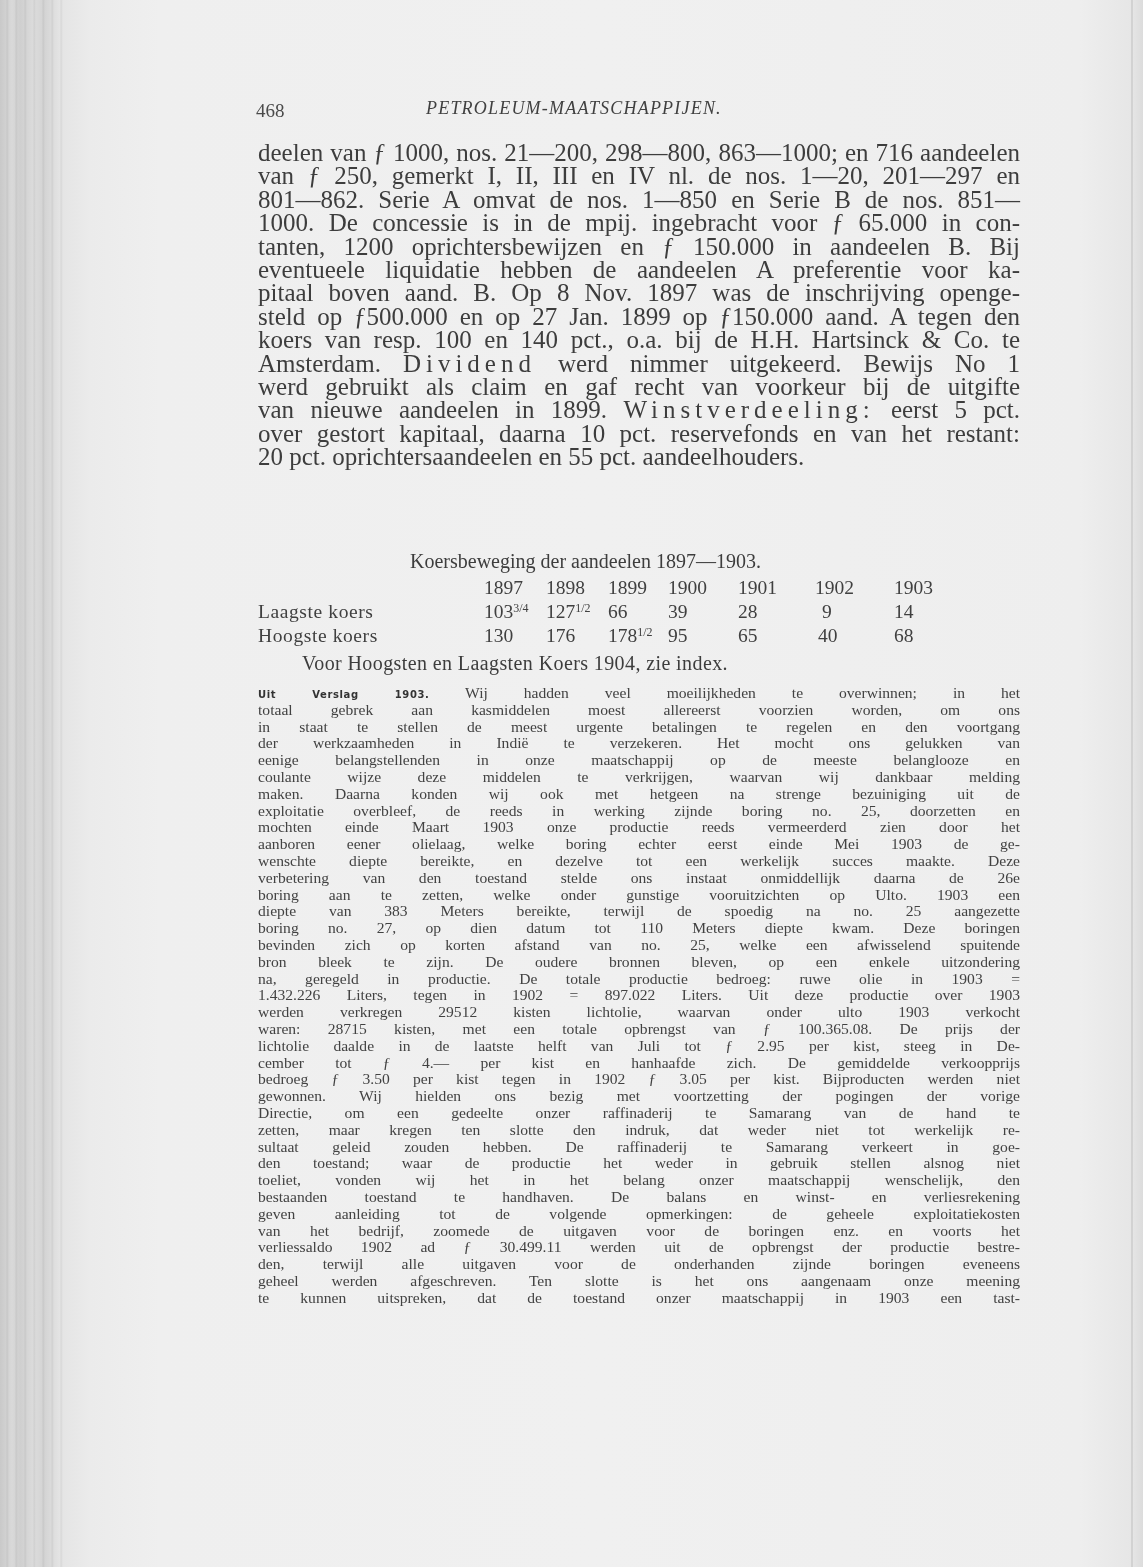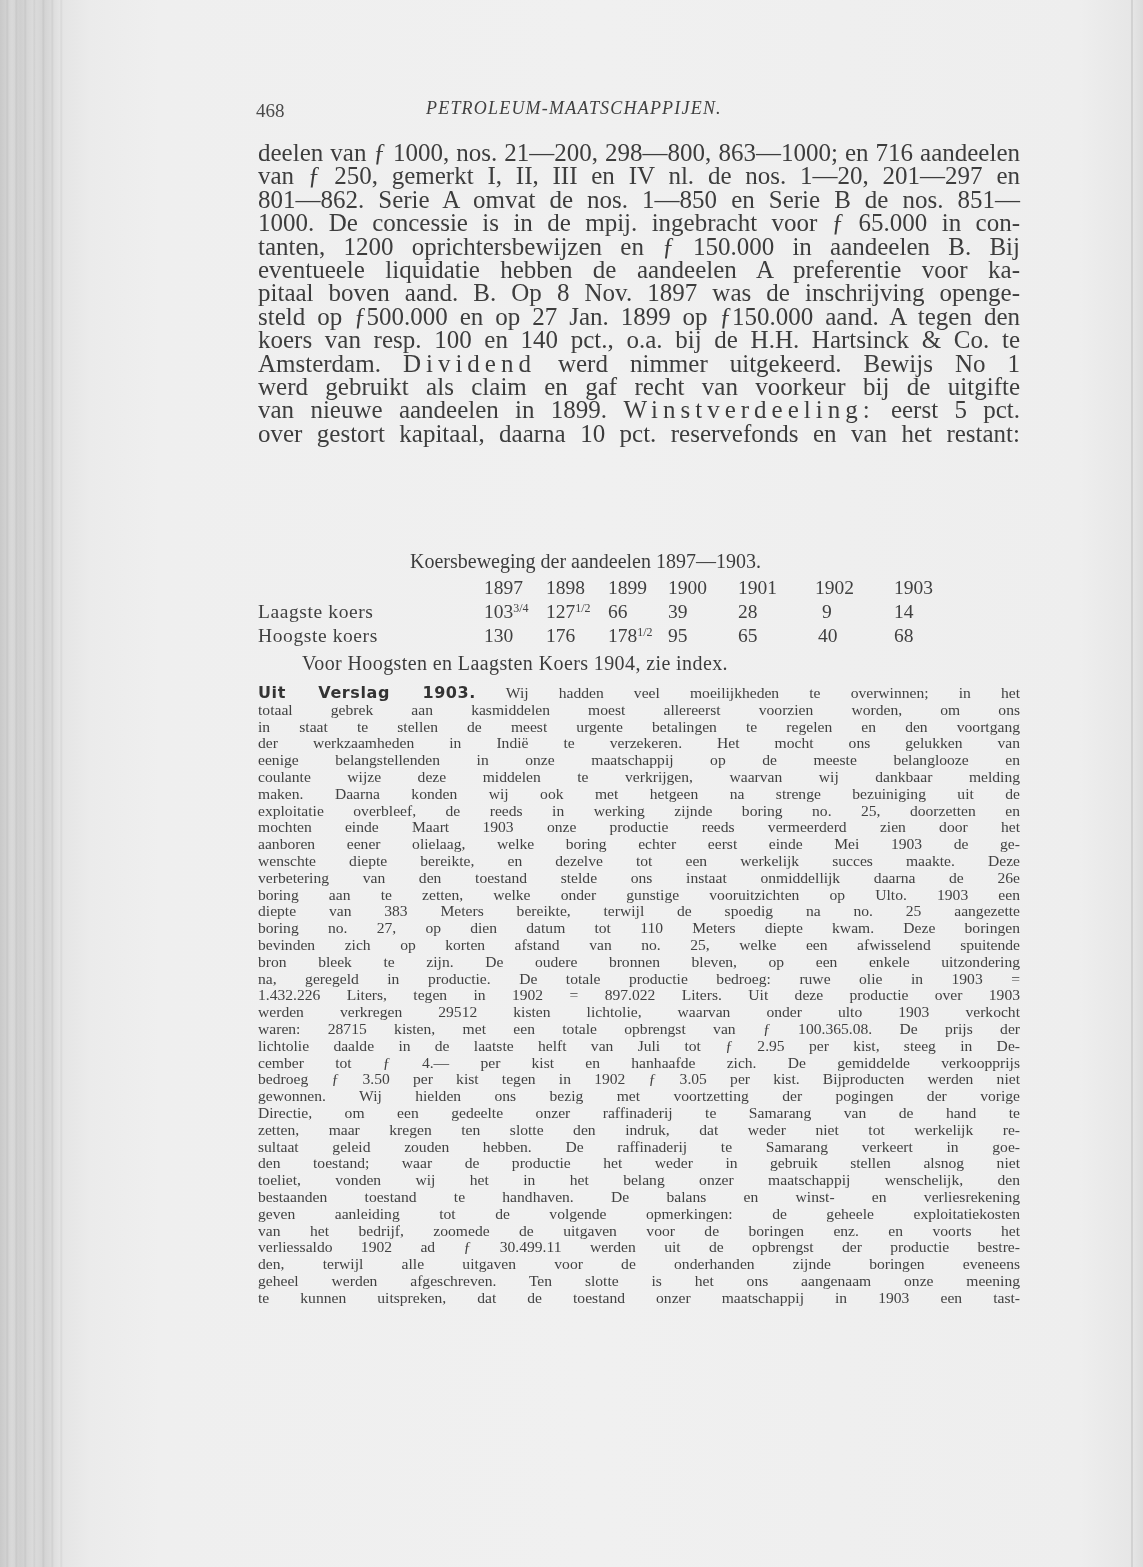--- a/index.html
+++ b/index.html
@@ -117,21 +117,21 @@
       font-family: "Liberation Serif", serif;
       font-size: 15.6px;
       line-height: 16.8px;
       height: 16.8px;
       color: #424242;
     }
     .rline.first { padding-left: 0; }
     .report-heading {
       font-family: "DejaVu Sans", "Liberation Sans", sans-serif;
       font-weight: bold;
-      font-size: 16px;
+      font-size: 10px;
       color: #333;
       letter-spacing: 0.6px;
     }
     .indent { display: inline-block; width: 0px; }
   </style>
 </head>
 <body>
 
 <div class="page">
   <div class="binding-lines"></div>
@@ -157,20 +157,21 @@
       <span class="spaced">Dividend</span>
       <span>werd nimmer uitgekeerd. Bewijs No 1</span>
     </span>
     <span class="line">werd gebruikt als claim en gaf recht van voorkeur bij de uitgifte</span>
     <span class="line">
       <span>van nieuwe aandeelen in 1899.</span>
       <span class="spaced">Winstverdeeling:</span>
       <span>eerst 5 pct.</span>
     </span>
     <span class="line">over gestort kapitaal, daarna 10 pct. reservefonds en van het restant:</span>
+    <span class="line" style="text-align-last:left;text-align:left;">20 pct. oprichtersaandeelen en 55 pct. aandeelhouders.</span>
   </div>
 
   <div class="table-title">Koersbeweging der aandeelen 1897—1903.</div>
 
   <table class="price-table">
     <tbody>
         <tr>
       <th class="rowlabel"></th>
       <th class="c0">1897</th>
       <th class="c1">1898</th>

